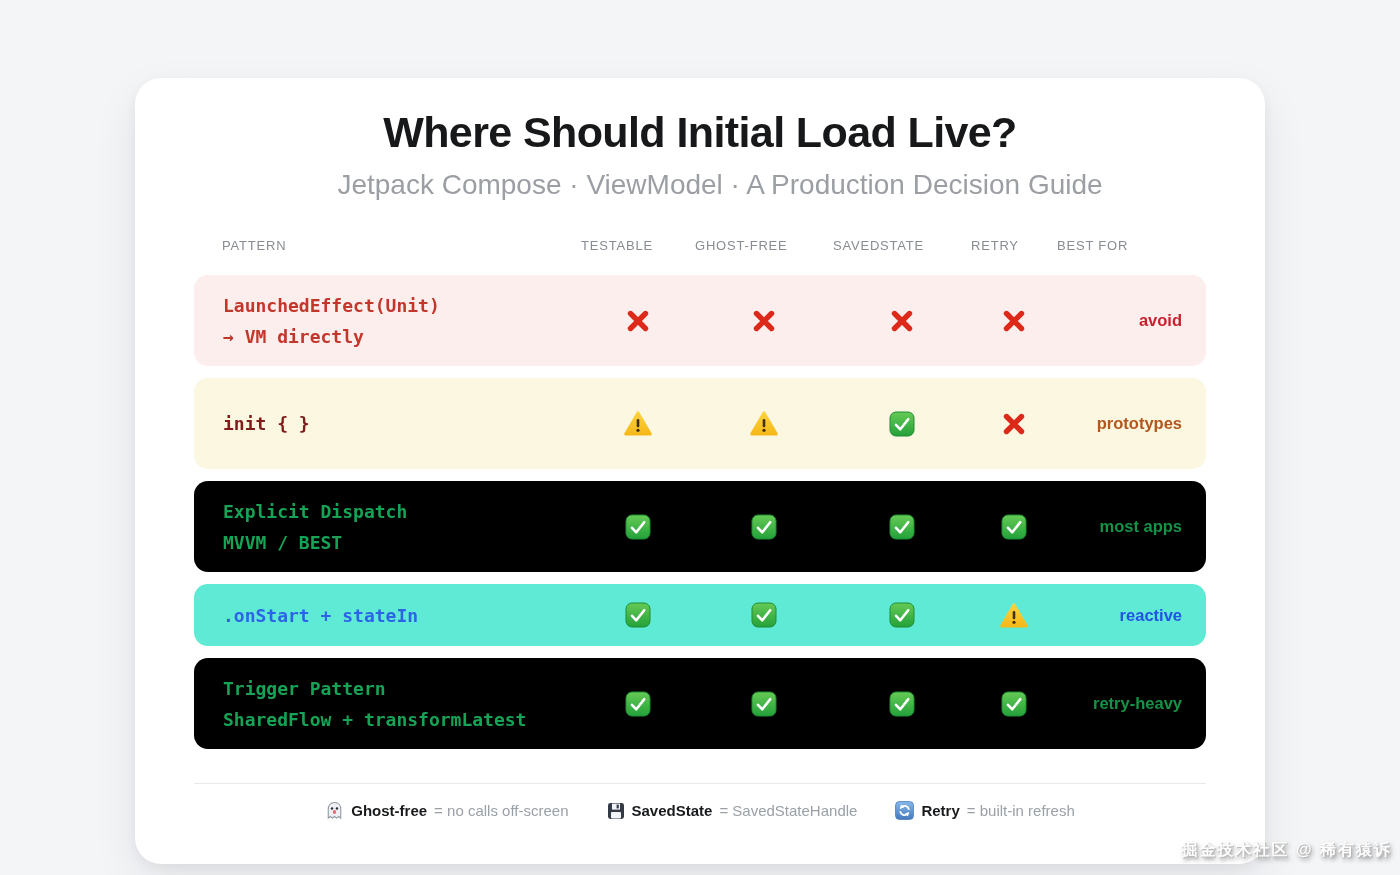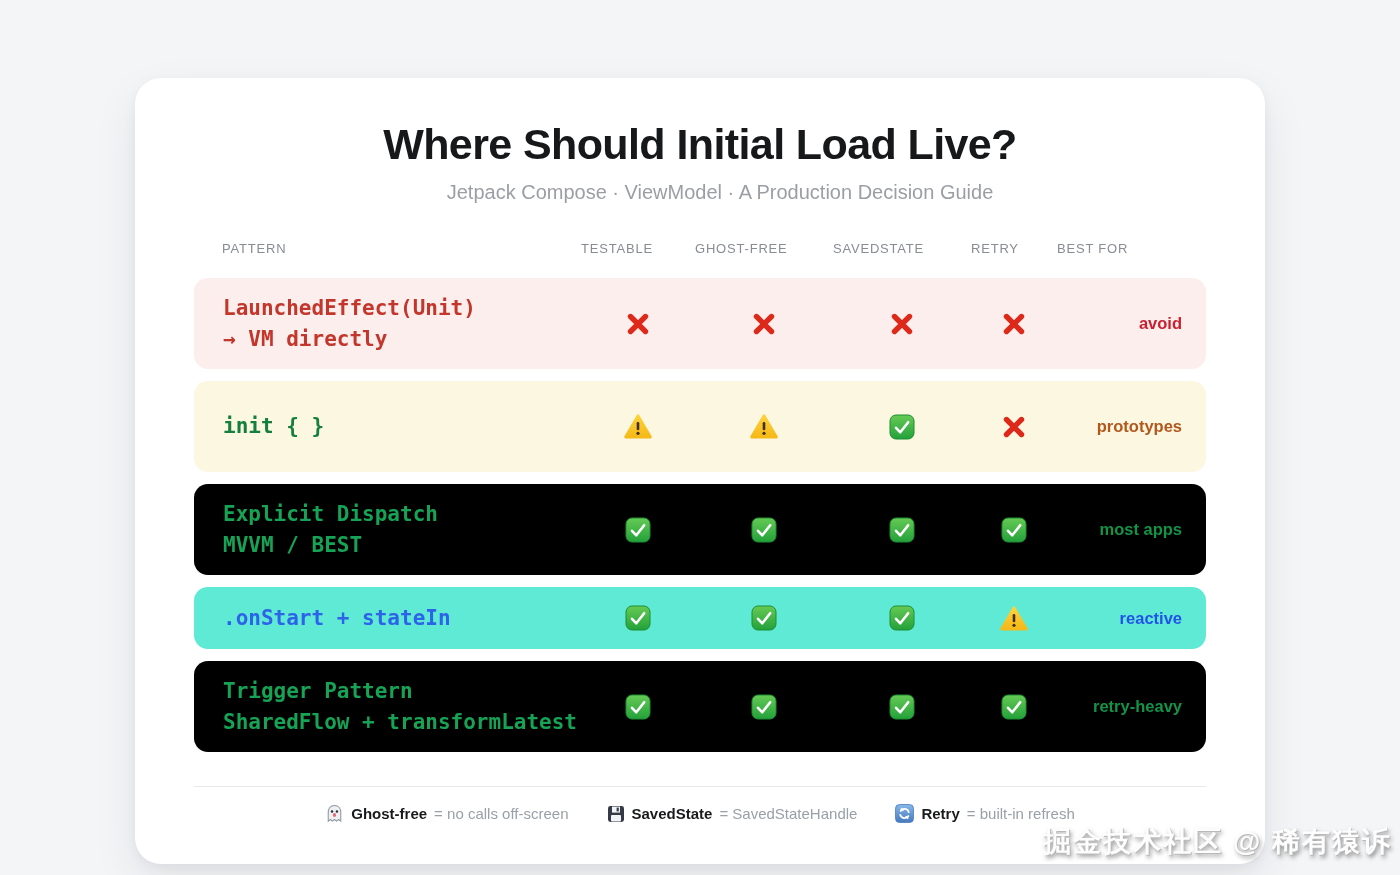--- a/index.html
+++ b/index.html
@@ -7,66 +7,66 @@
     width:1400px;height:875px;position:relative;overflow:hidden;
     background:#f4f5f7;
     font-family:"Liberation Sans",sans-serif;
   }
   .card{
     position:absolute;left:135px;top:78px;width:1130px;height:786px;
     background:#ffffff;border-radius:26px;
     box-shadow:0 18px 45px rgba(15,23,42,.08),0 4px 12px rgba(15,23,42,.05);
   }
   .title{
-    margin-top:44px;text-align:center;
+    margin-top:32px;text-align:center;
     font-size:43px;font-weight:900;color:#17181a;letter-spacing:-.6px;line-height:1.05;
   }
   .subtitle{
     margin-top:14px;text-align:center;
-    font-size:20px;color:#9b9ea3;font-weight:400;margin-left:40px;
+    font-size:28px;color:#9b9ea3;font-weight:400;margin-left:40px;
   }
   .table{width:1012px;margin:24px auto 0}
   .grid{display:grid;grid-template-columns:387px 114px 138px 138px 86px 1fr;align-items:center}
   .thead{height:40px;color:#888c93;font-size:13px;font-weight:400;letter-spacing:.8px}
   .thead .h{text-align:left}
   .thead .h-pattern{text-align:left;padding-left:28px}
   .thead .h-best{padding-right:28px}
   .tbody{margin-top:0}
   .row{border-radius:14px;height:91px;margin-top:10px}
   .row+.row{margin-top:12px}
   .row.short{height:62px}
   .cell.pattern{padding-left:29px;display:flex;flex-direction:column;justify-content:center;gap:10px}
-  .code{font-family:"DejaVu Sans Mono",monospace;font-size:21px;font-weight:700;line-height:21px}
+  .code{font-family:"DejaVu Sans Mono",monospace;font-size:18px;font-weight:700;line-height:21px}
   .code:empty{display:none}
   .cell.status{display:flex;justify-content:center;align-items:center;height:100%}
   .cell.bestfor{text-align:right;padding-right:24px;font-size:16.5px;font-weight:700}
   .icon{display:inline-flex;line-height:0}
 
   .theme-red{background:#fceeec}
   .theme-red .code{color:#c3362b}
   .theme-red .bestfor{color:#cb1f2f}
   .theme-yellow{background:#fbf7e1}
-  .theme-yellow .code{color:#15803d}
+  .theme-yellow .code{color:#7f1d1d}
   .theme-yellow .bestfor{color:#b2571d}
   .theme-green{background:#000000}
   .theme-green .code{color:#17a356}
   .theme-green .bestfor{color:#149347}
   .theme-blue{background:#5eead4}
   .theme-blue .code{color:#2d63e8}
   .theme-blue .bestfor{color:#2353e6}
 
   .divider{width:1012px;margin:34px auto 0;border-top:1px solid #e8e9eb}
   .legend{display:flex;justify-content:center;align-items:center;gap:38px;margin-top:17px;font-size:15px}
   .legend-item{display:flex;align-items:center;gap:7px}
   .legend .term{font-weight:700;color:#191a1c}
   .legend .def{color:#9aa0a7}
 
   .watermark{
     position:absolute;right:8px;bottom:14px;
-    font-size:28px;font-weight:700;letter-spacing:2px;color:#fdfdfd;
+    font-size:16px;font-weight:700;letter-spacing:2px;color:#fdfdfd;
     text-shadow:1px 1px 0 #b9b9b9,2px 3px 4px rgba(60,60,60,.55);
     font-family:"Liberation Sans",sans-serif;
   }
 </style>
 </head>
 <body>
 
 <svg width="0" height="0" style="position:absolute" aria-hidden="true">
   <defs>
     <linearGradient id="gcheck" x1="0" y1="0" x2="0" y2="1">

